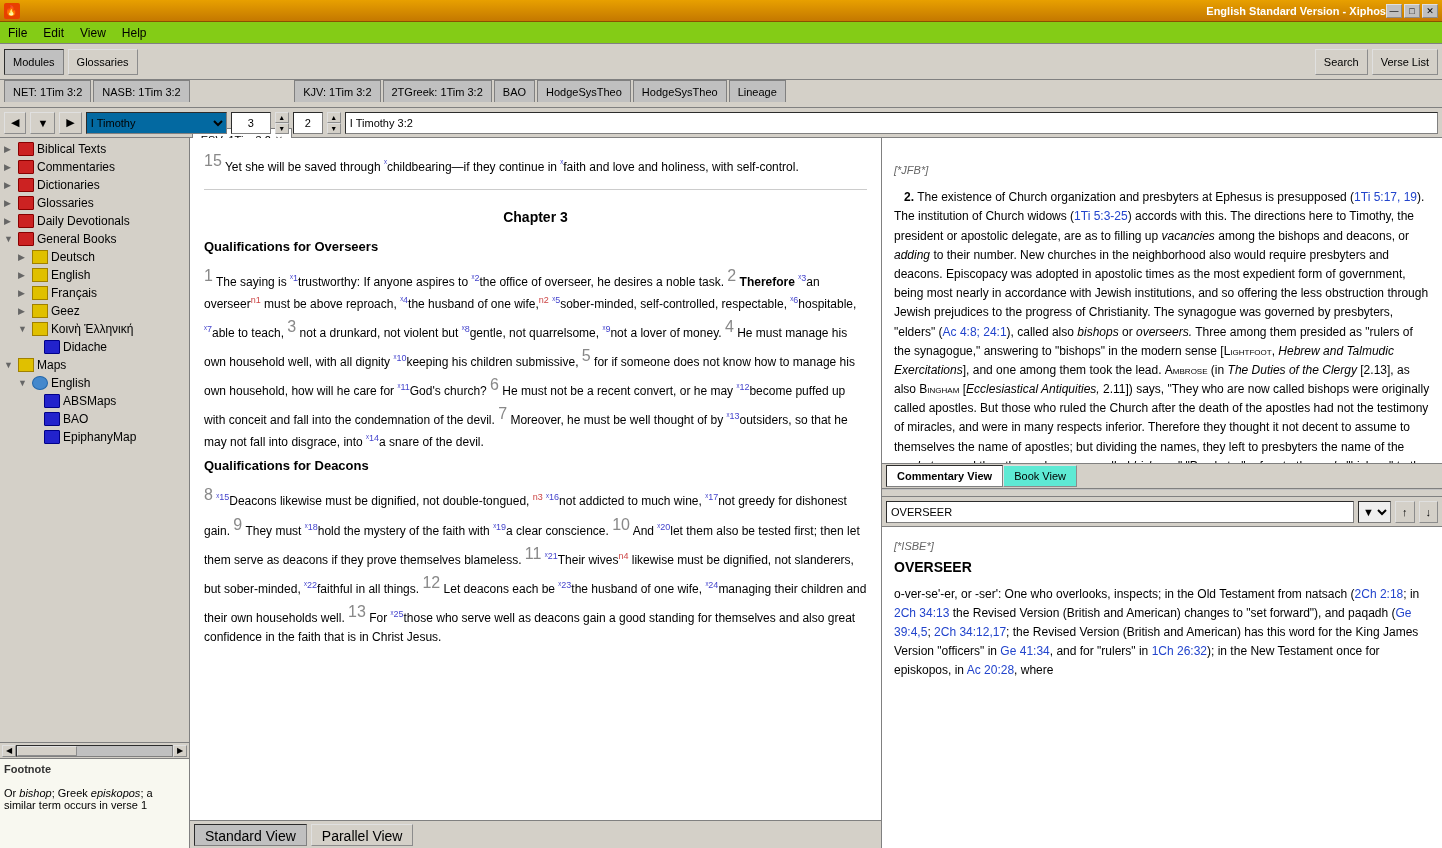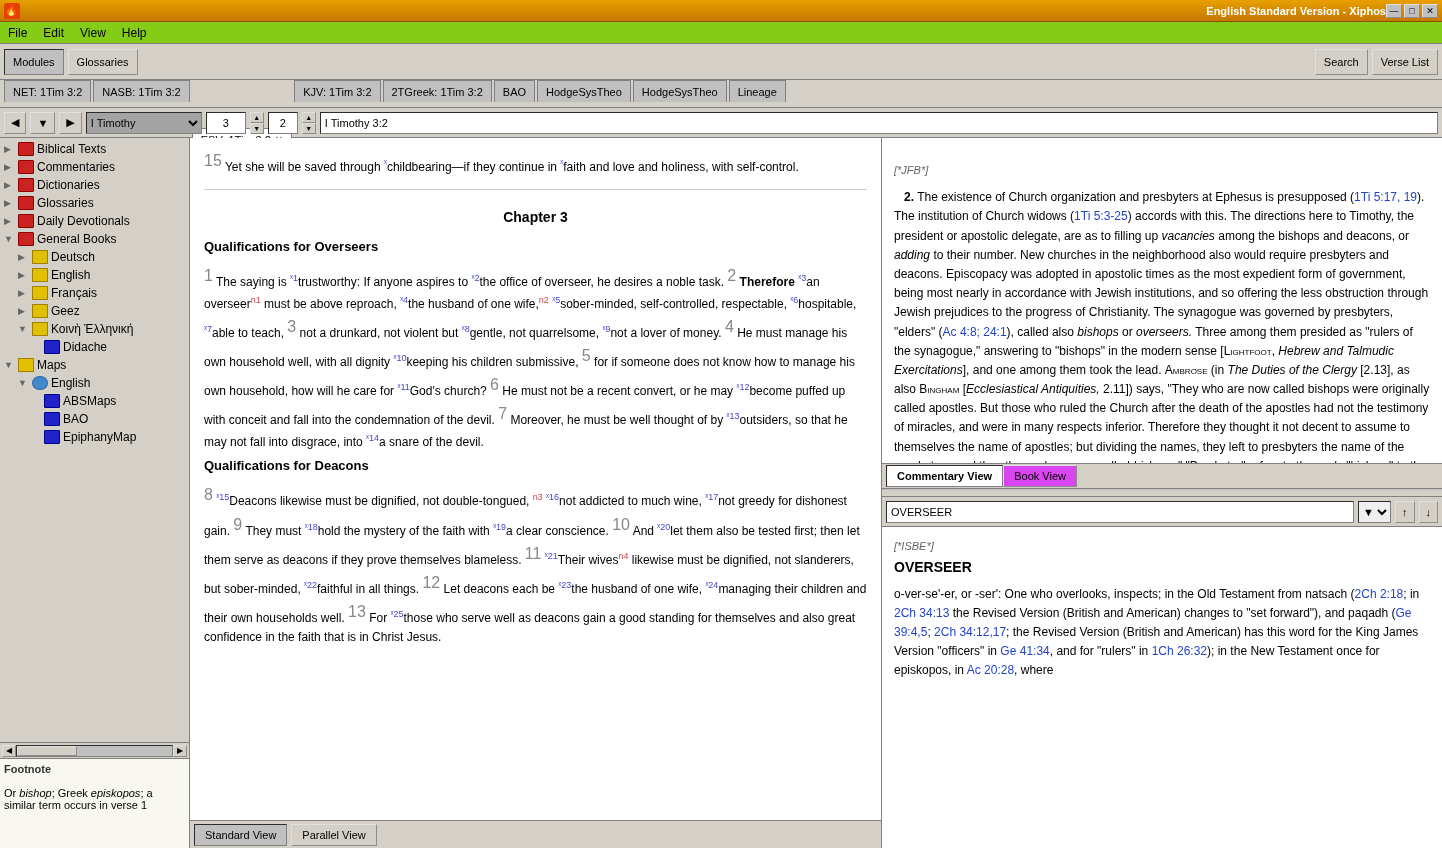--- a/index.html
+++ b/index.html
@@ -81,21 +81,21 @@
     #navbar {
       background: #d4d0c8;
       height: 30px;
       display: flex;
       align-items: center;
       padding: 2px 4px;
       border-bottom: 1px solid #808080;
       gap: 4px;
     }
     .nav-btn { background: #d4d0c8; border: 1px outset #e0e0e0; padding: 2px 6px; cursor: pointer; font-size: 11px; height: 22px; }
-    .nav-book-select { width: 116px; height: 22px; font-size: 11px; border: 1px inset #808080; background: #a3a3a3; }
+    .nav-book-select { width: 141px; height: 22px; font-size: 11px; border: 1px inset #808080; background: #0369a1; }
     .nav-chapter { width: 40px; height: 22px; font-size: 11px; border: 1px inset #808080; background: white; text-align: center; }
     .nav-verse { width: 30px; height: 22px; font-size: 11px; border: 1px inset #808080; background: white; text-align: center; }
     .nav-ref { flex: 1; height: 22px; font-size: 11px; border: 1px inset #808080; background: white; padding: 0 4px; }
     .nav-spinner { display: flex; flex-direction: column; }
     .nav-spin-btn { height: 11px; width: 14px; background: #d4d0c8; border: 1px outset #e0e0e0; font-size: 7px; display: flex; align-items: center; justify-content: center; cursor: pointer; line-height: 1; }
 
     
     #main {
       display: flex;
       height: calc(848px - 22px - 22px - 36px - 28px - 30px);
@@ -181,21 +181,21 @@
     .bible-divider { border: none; border-top: 1px solid #ccc; margin: 12px 0; }
     .view-buttons {
       height: 28px;
       background: #d4d0c8;
       border-top: 1px solid #808080;
       display: flex;
       align-items: center;
       padding: 2px 4px;
       gap: 4px;
     }
-    .view-btn { background: #d4d0c8; border: 1px outset #e0e0e0; padding: 3px 10px; font-size: 11px; cursor: pointer; height: 22px; }
+    .view-btn { background: #d4d0c8; border: 1px outset #e0e0e0; padding: 3px 10px; font-size: 14px; cursor: pointer; height: 22px; }
     .view-btn.active { border: 1px inset #808080; background: #c0c0c0; }
 
     
     #right-panel {
       width: 560px;
       display: flex;
       flex-direction: column;
       overflow: hidden;
     }
     .commentary-text {
@@ -210,21 +210,21 @@
     .commentary-view-btns {
       height: 26px;
       background: #d4d0c8;
       border-top: 1px solid #808080;
       border-bottom: 1px solid #808080;
       display: flex;
       align-items: center;
       padding: 2px 4px;
       gap: 0;
     }
-    .cv-btn { background: #d946ef; border: 1px outset #e0e0e0; padding: 3px 10px; font-size: 11px; cursor: pointer; height: 22px; }
+    .cv-btn { background: #5eead4; border: 1px outset #e0e0e0; padding: 3px 10px; font-size: 11px; cursor: pointer; height: 22px; }
     .cv-btn.active { border: 1px inset #808080; background: white; font-weight: bold; }
     .dict-toolbar {
       height: 30px;
       background: #d4d0c8;
       border-bottom: 1px solid #808080;
       display: flex;
       align-items: center;
       padding: 2px 4px;
       gap: 4px;
     }

